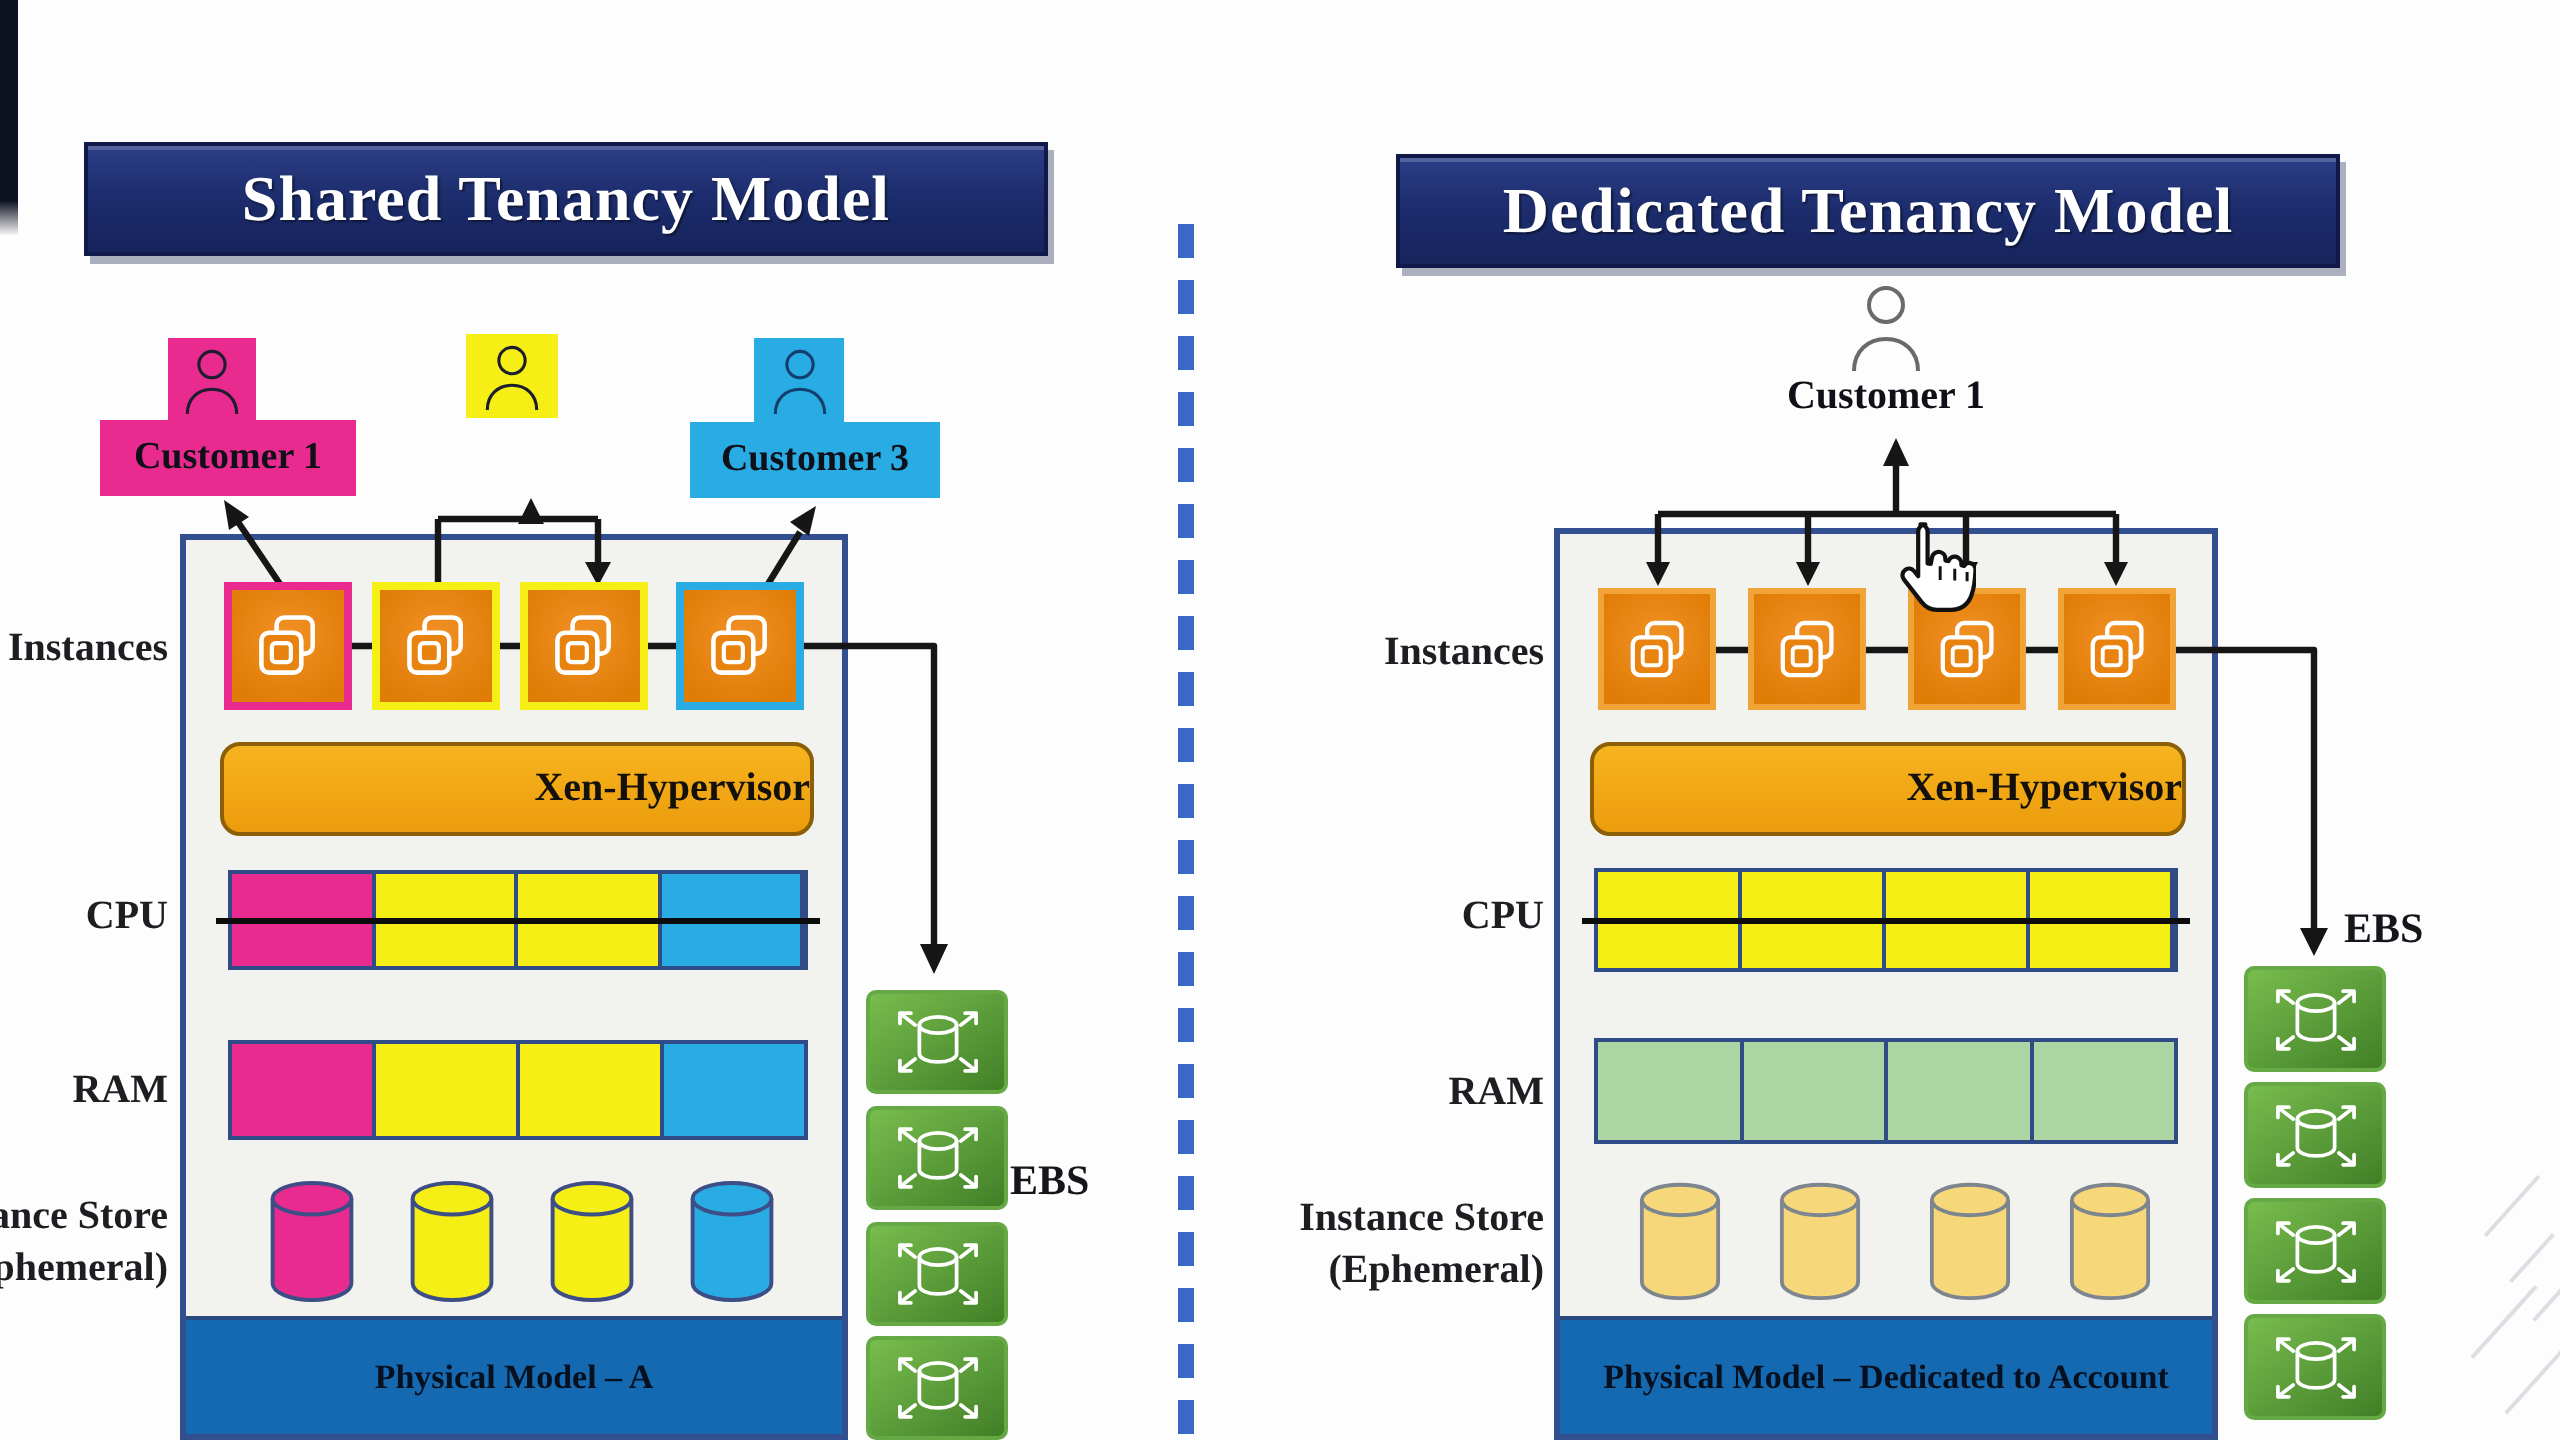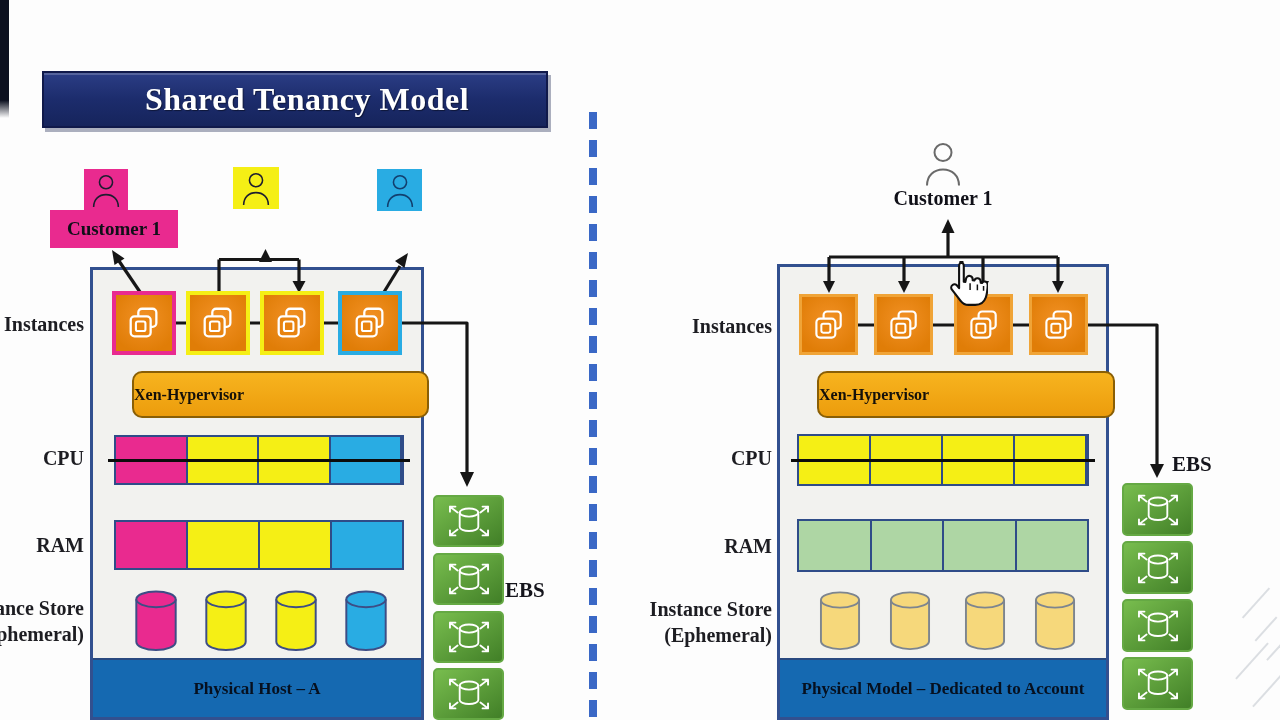--- a/index.html
+++ b/index.html
@@ -5,21 +5,21 @@
   html,body{margin:0;padding:0;}
   body{width:1280px;height:720px;overflow:hidden;background:#fdfdfd;
        font-family:"Liberation Serif","DejaVu Serif",serif;}
   #canvas{position:relative;width:1280px;height:720px;background:#fdfdfd;}
 
   
   .banner{position:absolute;display:flex;align-items:center;justify-content:center;
     background:linear-gradient(180deg,#2b3d85 0%,#1c2c6c 50%,#16245c 100%);
     border:2px solid #10194a;color:#fff;font-weight:bold;font-size:32px;letter-spacing:.5px;
     box-shadow:3px 4px 0 rgba(18,28,72,.35), inset 0 2px 0 rgba(255,255,255,.20);
-    text-shadow:1px 1px 1px rgba(0,0,0,.45);z-index:4;padding-left:24px;}
+    text-shadow:1px 1px 1px rgba(0,0,0,.45);z-index:4;}
   .banner-left{left:42px;top:71px;width:478px;height:53px;}
   .banner-right{left:698px;top:77px;width:468px;height:53px;}
 
   
   .edge-strip{position:absolute;left:0;top:0;width:9px;height:118px;
     background:linear-gradient(180deg,#0d1120 0%,#0d1120 85%,rgba(13,17,32,0) 100%);z-index:8;}
 
   
   .cust-tab{position:absolute;display:flex;align-items:center;justify-content:center;z-index:6;}
   .cust-bar{position:absolute;display:flex;align-items:center;justify-content:center;
@@ -39,23 +39,23 @@
   
   .inst{position:absolute;display:flex;align-items:center;justify-content:center;
     background:radial-gradient(circle at 50% 42%,#f29125 0%,#e07d07 80%);z-index:6;box-sizing:border-box;}
   .inst-l{top:291px;width:64px;height:64px;border:4px solid;}
   .inst-r{top:294px;width:59px;height:61px;border:3px solid var(--orange_light,#f0a437);}
   .bd-pink{border-color:var(--pink,#e92a8f);}
   .bd-yellow{border-color:var(--yellow,#f5ef15);}
   .bd-cyan{border-color:var(--cyan,#29ace3);}
 
   
-  .xen{position:absolute;display:flex;align-items:center;justify-content:flex-start;border-radius:10px;
+  .xen{position:absolute;display:flex;align-items:center;justify-content:flex-end;border-radius:10px;
     background:linear-gradient(180deg,#f7b41f 0%,#ec9c0c 100%);border:2px solid #8a5f05;
-    font-weight:bold;font-size:16px;color:#14100a;z-index:3;margin-left:22px;}
+    font-weight:bold;font-size:20px;color:#14100a;z-index:3;}
 
   
   .alloc{position:absolute;display:flex;border:2px solid #2f4c88;z-index:3;box-sizing:border-box;}
   .alloc .cell{flex:1;border-right:2px solid #2f4c88;}
   .alloc .cell:last-child{border-right:none;}
   .bg-ramgreen{background:var(--ram_green,#aed6a4);}
   .midline{position:absolute;left:-8px;right:-8px;top:50%;height:3px;margin-top:-1.5px;background:#0c0c0c;z-index:4;}
 
   
   .cyl{position:absolute;z-index:3;}
@@ -101,20 +101,23 @@
 <body>
 
 <div id="canvas">
 
   <div class="edge-strip"></div>
   <div class="divider"></div>
 
   <div class="banner banner-left">
     <span>Shared Tenancy Model</span>
   </div>
+  <div class="banner banner-right">
+    <span>Dedicated Tenancy Model</span>
+  </div>
 
   <div class="cust-tab bg-pink" style="left:84px;top:169px;width:44px;height:42px;">
     <svg width="34" height="38" viewBox="0 0 44 46" fill="none">
         <circle cx="22" cy="13" r="8.5" stroke="#1d1d30" stroke-width="2"></circle>
         <path d="M6 45 c0-10 7-16 16-16 s16 6 16 16" stroke="#1d1d30" stroke-width="2"></path>
       </svg>
   </div>
   <div class="cust-bar bg-pink" style="left:50px;top:210px;width:128px;height:38px;">
     <span>Customer 1</span>
   </div>
@@ -125,34 +128,37 @@
         <path d="M6 45 c0-10 7-16 16-16 s16 6 16 16" stroke="#1d1d30" stroke-width="2"></path>
       </svg>
   </div>
 
   <div class="cust-tab bg-cyan" style="left:377px;top:169px;width:45px;height:42px;">
     <svg width="34" height="38" viewBox="0 0 44 46" fill="none">
         <circle cx="22" cy="13" r="8.5" stroke="#123f6e" stroke-width="2"></circle>
         <path d="M6 45 c0-10 7-16 16-16 s16 6 16 16" stroke="#123f6e" stroke-width="2"></path>
       </svg>
   </div>
+  <div class="cust-bar bg-cyan" style="left:345px;top:211px;width:125px;height:38px;">
+    <span>Customer 3</span>
+  </div>
 
   <div style="position:absolute;left:921px;top:140px;z-index:4;">
     <svg width="44" height="47" viewBox="0 0 44 46" fill="none">
         <circle cx="22" cy="12" r="8.5" stroke="#6a6a6a" stroke-width="2"></circle>
         <path d="M6 45 c0-10 7-16 16-16 s16 6 16 16" stroke="#6a6a6a" stroke-width="2"></path>
       </svg>
   </div>
   <div class="custlbl-r">
     <span>Customer 1</span>
   </div>
 
   <div class="host host-left">
     <div class="host-bar">
-      <span>Physical Host – A</span>
+      <span>Physical Model – A</span>
     </div>
   </div>
   <div class="host host-right">
     <div class="host-bar">
       <span>Physical Model – Dedicated to Account</span>
     </div>
   </div>
 
   <svg class="arrows" width="1280" height="720">
 

